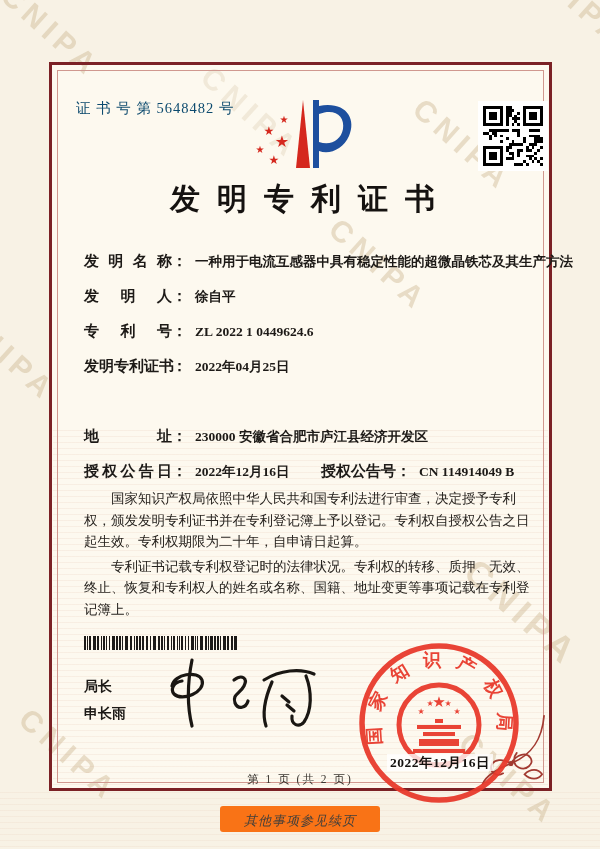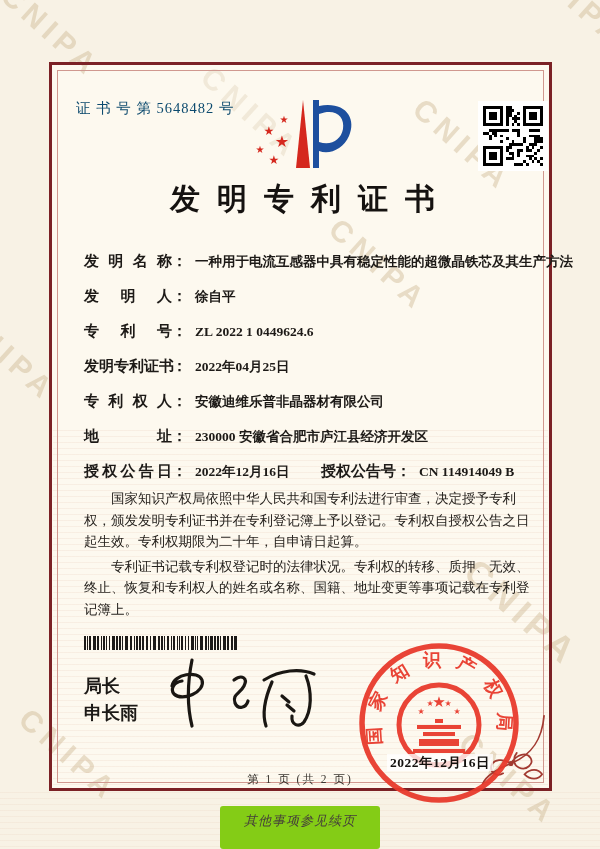--- a/index.html
+++ b/index.html
@@ -35,30 +35,30 @@
       font-size:15px;vertical-align:bottom;}
   .fcolon{font-size:15px;}
   .fvalue{margin-left:8px;font-size:13.5px;letter-spacing:0;}
   .fvalue.w-fixed{display:inline-block;width:118px;margin-right:8px;}
   .flabel2{font-size:15px;}
   .paras{position:absolute;left:84px;top:488px;width:458px;z-index:4;font-size:13.5px;
       color:#26221e;line-height:21.5px;font-weight:500;}
   .paras p{margin:0 12px 3px 0;text-indent:2em;}
   .barcode{position:absolute;left:84px;top:636px;z-index:4;}
   .officer{position:absolute;left:84px;top:673px;z-index:5;font-family:"Liberation Sans",sans-serif;
-      font-size:18px;font-weight:700;color:#1c1916;line-height:27px;}
+      font-size:14px;font-weight:700;color:#1c1916;line-height:27px;}
   .sig{position:absolute;left:148px;top:650px;z-index:5;}
   .seal{position:absolute;left:353px;top:637px;z-index:5;opacity:.94;}
   .seal-date{position:absolute;left:358px;top:754px;width:164px;text-align:center;z-index:6;
       font-size:13.5px;font-weight:700;color:#14110e;letter-spacing:.5px;}
   .seal-date span{background:rgba(255,255,255,.78);padding:1px 3px;}
   .page-num{position:absolute;left:0;top:772px;width:600px;text-align:center;z-index:4;
       font-size:11.5px;color:#3a352f;letter-spacing:2px;}
-  .note{position:absolute;left:220px;top:806px;width:160px;height:43px;line-height:30px;z-index:4;
-      background:#84cc16;text-align:center;font-size:13px;font-style:italic;color:#46403a;
+  .note{position:absolute;left:220px;top:806px;width:160px;height:26px;line-height:30px;z-index:4;
+      background:#f97316;text-align:center;font-size:13px;font-style:italic;color:#46403a;
       border-radius:3px;letter-spacing:1px;}
 </style>
 </head>
 <body>
 
 <div class="page">
 
   <div class="inner-bg"></div>
 
   <div class="wm" style="left:-10px;top:14px;">CNIPA</div>
@@ -224,23 +224,20 @@
   </div>
   <div class="frow" style="top:287px">
     <span class="flabel">发明人</span><span class="fcolon">：</span><span class="fvalue">徐自平</span>
   </div>
   <div class="frow" style="top:322px">
     <span class="flabel">专利号</span><span class="fcolon">：</span><span class="fvalue">ZL 2022 1 0449624.6</span>
   </div>
   <div class="frow" style="top:357px">
     <span class="flabel">发明专利证书</span><span class="fcolon">：</span><span class="fvalue">2022年04月25日</span>
   </div>
-  <div class="frow" style="top:392px">
-    <span class="flabel">专利权人</span><span class="fcolon">：</span><span class="fvalue">安徽迪维乐普非晶器材有限公司</span>
-  </div>
   <div class="frow" style="top:427px">
     <span class="flabel">地址</span><span class="fcolon">：</span><span class="fvalue">230000 安徽省合肥市庐江县经济开发区</span>
   </div>
   <div class="frow" style="top:462px">
     <span class="flabel">授权公告日</span><span class="fcolon">：</span><span class="fvalue w-fixed">2022年12月16日</span><span class="flabel2">授权公告号</span><span class="fcolon">：</span><span class="fvalue">CN 114914049 B</span>
   </div>
 
   <div class="paras">
     <p>国家知识产权局依照中华人民共和国专利法进行审查，决定授予专利权，颁发发明专利证书并在专利登记簿上予以登记。专利权自授权公告之日起生效。专利权期限为二十年，自申请日起算。</p>
     <p>专利证书记载专利权登记时的法律状况。专利权的转移、质押、无效、终止、恢复和专利权人的姓名或名称、国籍、地址变更等事项记载在专利登记簿上。</p>

